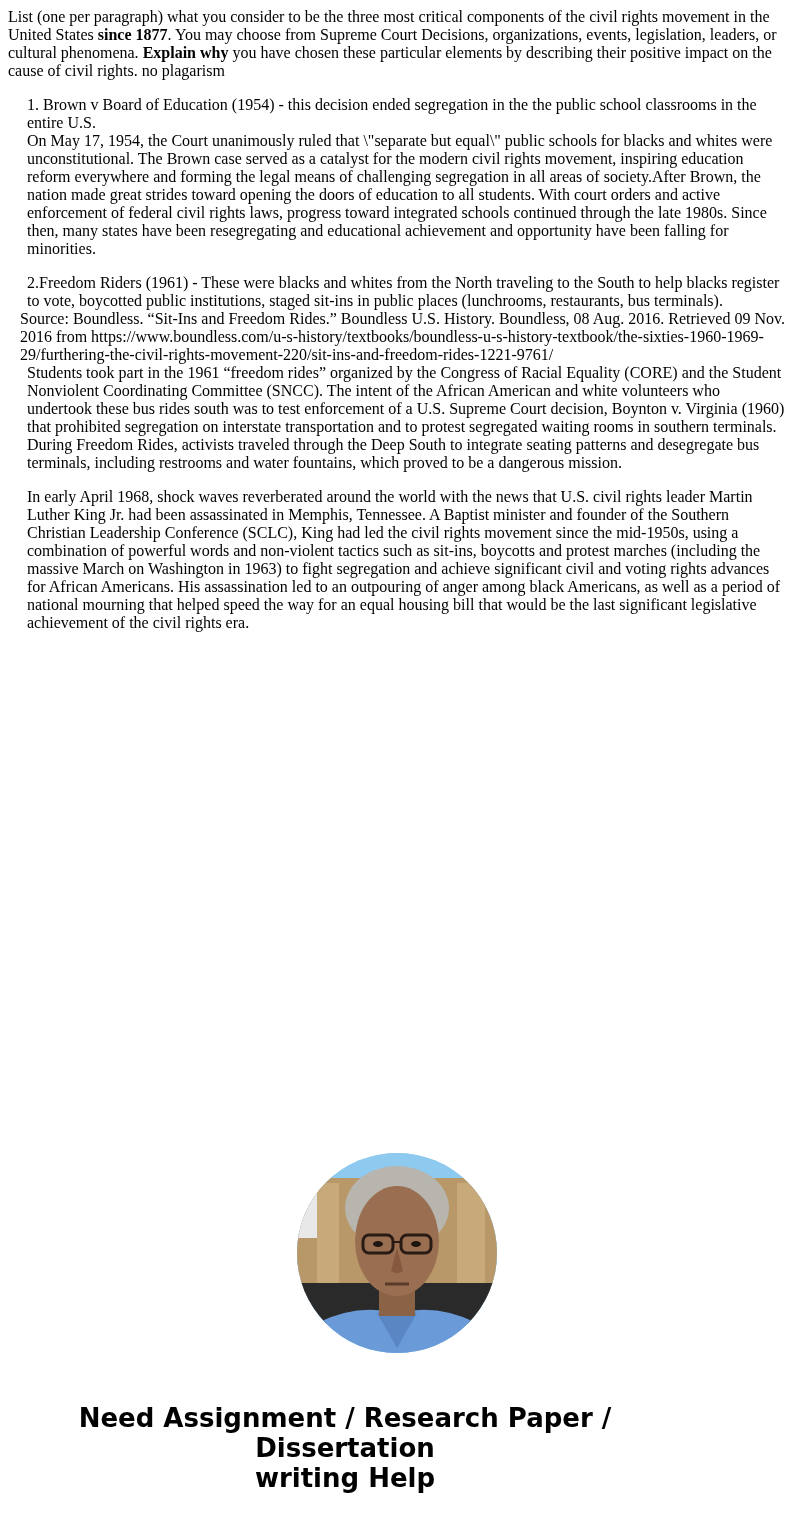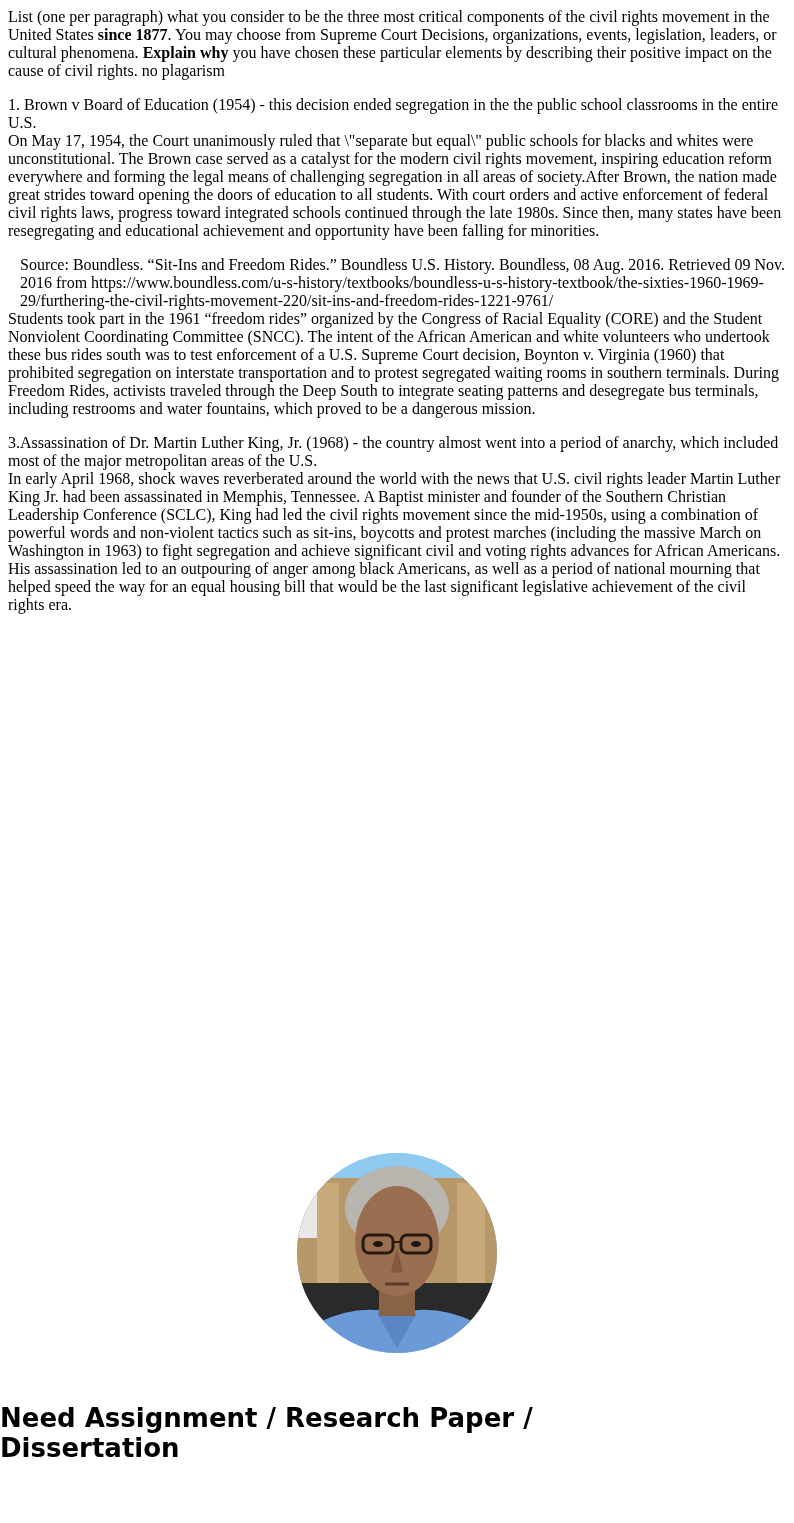--- a/index.html
+++ b/index.html
@@ -27,38 +27,39 @@
     p {
       margin: 0 0 16px 0;
     }
     .question b { font-weight: bold; }
     h3.solution {
       font-size: 18.7px;
       font-weight: bold;
       margin: 18px 0 18px 0;
       line-height: 21px;
     }
-    .line { display: block; }
+    .line { display: block; margin-left: 19px; }
     .source { padding-left: 12px; display: block; }
     .avatar {
       position: absolute;
       left: 297px;
       top: 1153px;
       width: 200px;
       height: 200px;
       border-radius: 50%;
       overflow: hidden;
       background: #8ec9ef;
     }
     .avatar svg { display: block; }
     .footer {
       position: absolute;
       left: 0;
       top: 1403px;
       width: 690px;
+      text-align: center;
       font-family: "DejaVu Sans", sans-serif;
       font-weight: bold;
       font-size: 26px;
       line-height: 30px;
       color: #000;
     }
     .footer span { display: block; }
   </style>
 </head>
 <body>
@@ -67,26 +68,26 @@
 
   <p class="question"><span>List (one per paragraph) what you consider to be the three most critical components of the civil rights movement in the United States </span><b>since 1877</b><span>. You may choose from Supreme Court Decisions, organizations, events, legislation, leaders, or cultural phenomena. </span><b>Explain why</b><span> you have chosen these particular elements by describing their positive impact on the cause of civil rights. no plagarism</span></p>
 
 
   <p>
     <span class="line">1. Brown v Board of Education (1954) - this decision ended segregation in the the public school classrooms in the entire U.S.</span>
     <span class="line">On May 17, 1954, the Court unanimously ruled that \"separate but equal\" public schools for blacks and whites were unconstitutional. The Brown case served as a catalyst for the modern civil rights movement, inspiring education reform everywhere and forming the legal means of challenging segregation in all areas of society.After Brown, the nation made great strides toward opening the doors of education to all students. With court orders and active enforcement of federal civil rights laws, progress toward integrated schools continued through the late 1980s. Since then, many states have been resegregating and educational achievement and opportunity have been falling for minorities.</span>
   </p>
 
   <p>
+    <span class="line">2.Freedom Riders (1961) - These were blacks and whites from the North traveling to the South to help blacks register to vote, boycotted public institutions, staged sit-ins in public places (lunchrooms, restaurants, bus terminals).</span>
     <span class="source">Source: Boundless. “Sit-Ins and Freedom Rides.” Boundless U.S. History. Boundless, 08 Aug. 2016. Retrieved 09 Nov. 2016 from https://www.boundless.com/u-s-history/textbooks/boundless-u-s-history-textbook/the-sixties-1960-1969-29/furthering-the-civil-rights-movement-220/sit-ins-and-freedom-rides-1221-9761/</span>
     <span class="line">Students took part in the 1961 “freedom rides” organized by the Congress of Racial Equality (CORE) and the Student Nonviolent Coordinating Committee (SNCC). The intent of the African American and white volunteers who undertook these bus rides south was to test enforcement of a U.S. Supreme Court decision, Boynton v. Virginia (1960) that prohibited segregation on interstate transportation and to protest segregated waiting rooms in southern terminals. During Freedom Rides, activists traveled through the Deep South to integrate seating patterns and desegregate bus terminals, including restrooms and water fountains, which proved to be a dangerous mission.</span>
   </p>
 
   <p>
-    <span class="line">3.Assassination of Dr. Martin Luther King, Jr. (1968) - the country almost went into a period of anarchy, which included most of the major metropolitan areas of the U.S.</span>
     <span class="line">In early April 1968, shock waves reverberated around the world with the news that U.S. civil rights leader Martin Luther King Jr. had been assassinated in Memphis, Tennessee. A Baptist minister and founder of the Southern Christian Leadership Conference (SCLC), King had led the civil rights movement since the mid-1950s, using a combination of powerful words and non-violent tactics such as sit-ins, boycotts and protest marches (including the massive March on Washington in 1963) to fight segregation and achieve significant civil and voting rights advances for African Americans. His assassination led to an outpouring of anger among black Americans, as well as a period of national mourning that helped speed the way for an equal housing bill that would be the last significant legislative achievement of the civil rights era.</span>
   </p>
 </div>
 
 <div class="avatar" aria-label="tutor-portrait">
   <svg width="200" height="200" viewBox="0 0 200 200">
 
     <rect x="0" y="0" width="200" height="200" fill="#8ec9ef"></rect>
 
     <rect x="0" y="25" width="200" height="120" fill="#b89868"></rect>
@@ -113,13 +114,14 @@
     <ellipse cx="119" cy="91" rx="5" ry="3" fill="#1e1410"></ellipse>
 
     <path d="M100 95 L94 118 Q100 122 106 118 Z" fill="#86593e"></path>
 
     <line x1="88" y1="131" x2="112" y2="131" stroke="#5a3a28" stroke-width="3"></line>
   </svg>
 </div>
 
 <div class="footer">
   <span>Need Assignment / Research Paper / Dissertation</span>
+  <span>writing Help</span>
 </div>
 
 </body></html>

